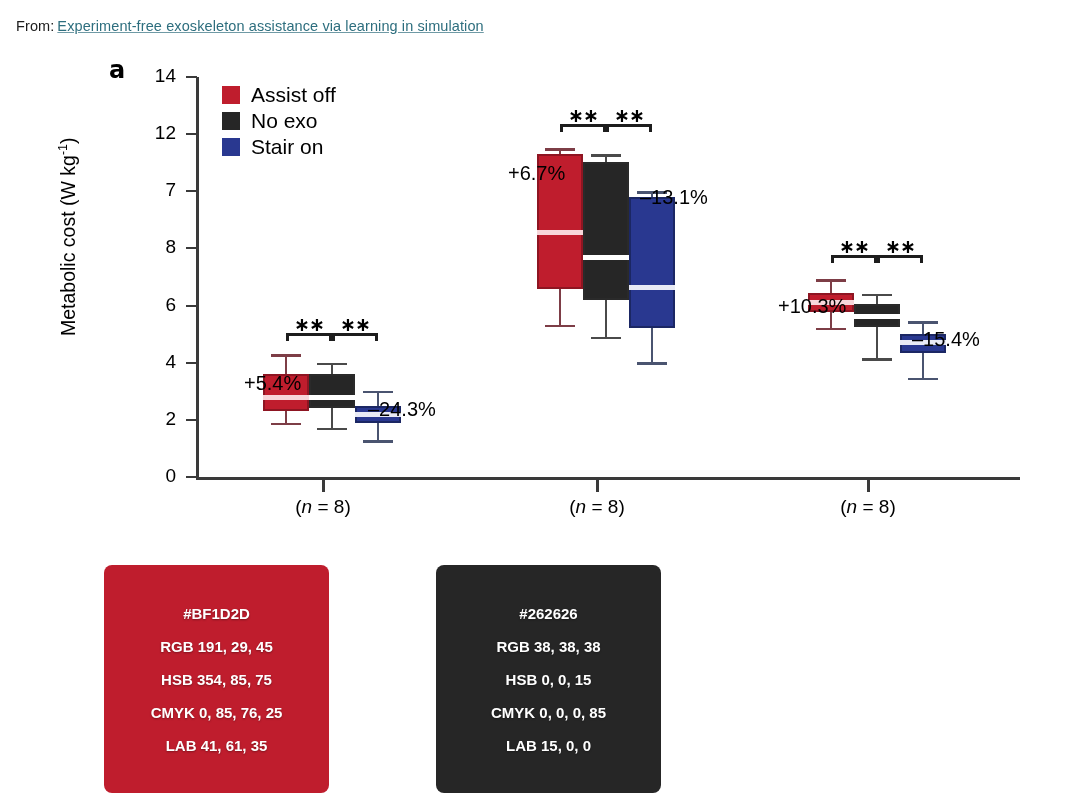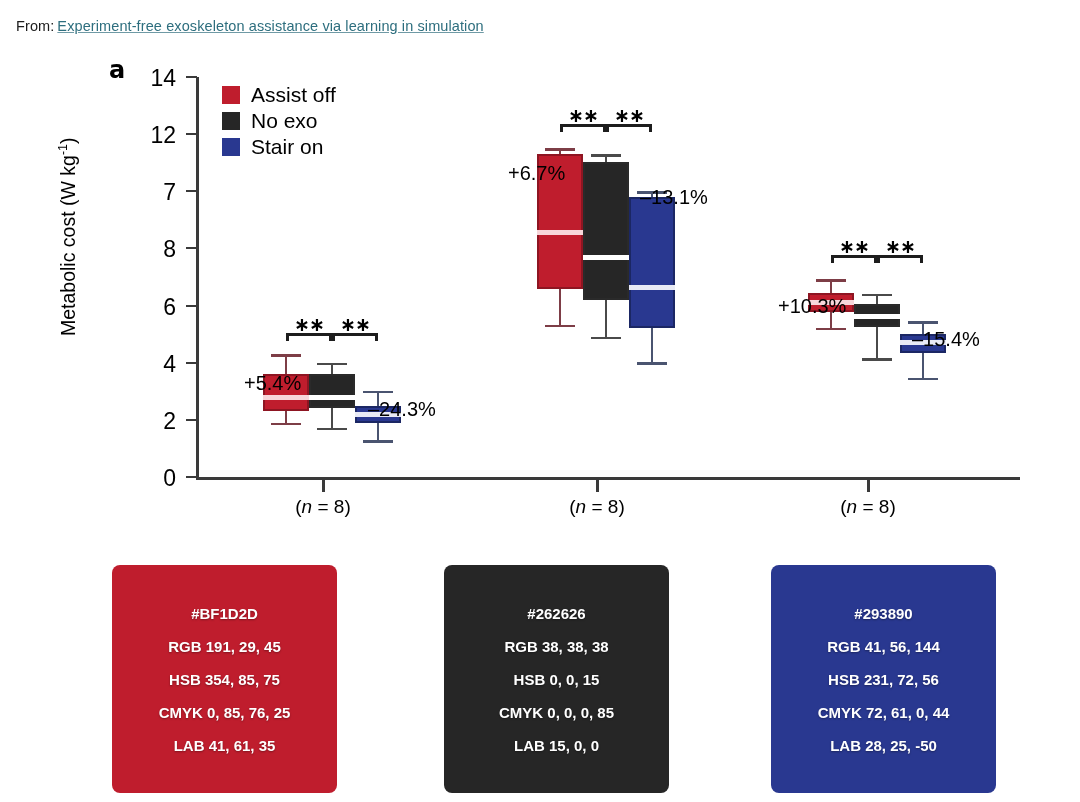--- a/index.html
+++ b/index.html
@@ -33,21 +33,21 @@
     font-family:"DejaVu Sans",sans-serif;
   }
   
   #plot{position:absolute;left:0;top:0;width:1080px;height:510px;}
   .axis-line{position:absolute;background:#3a3a3a;}
   #y-axis{left:196px;top:27px;width:2.5px;height:402px;}
   #x-axis{left:196px;top:427px;width:824px;height:2.5px;}
   .ytick{position:absolute;left:186px;width:11px;height:2px;background:#3a3a3a;}
   .ytick-label{
     position:absolute;right:0;width:44px;text-align:right;
-    font-size:23px;font-family:"Liberation Sans",sans-serif;
+    font-size:19px;font-family:"Liberation Sans",sans-serif;
   }
   .xtick{position:absolute;top:429px;width:2.5px;height:13px;background:#3a3a3a;}
   #y-axis-title{
     position:absolute;left:-62px;top:175px;width:260px;
     transform:rotate(-90deg);
     text-align:center;
     font-size:19.5px;
     white-space:nowrap;
   }
   #y-axis-title sup{font-size:12.5px;vertical-align:super;}
@@ -76,21 +76,21 @@
     font-size:19px;font-weight:bold;letter-spacing:-1px;
     font-family:"DejaVu Sans",sans-serif;
   }
   
   .pct{position:absolute;font-size:20px;white-space:nowrap;}
   
   .xlabel{position:absolute;text-align:center;font-size:20px;line-height:27px;}
   .xlabel .sub{font-size:19px;}
   .xlabel .sub i{font-style:italic;}
   
-  #swatches{position:absolute;left:16px;top:565px;width:868px;height:237px;}
+  #swatches{position:absolute;left:8px;top:565px;width:868px;height:237px;}
   .swatch{
     position:absolute;top:0;width:225px;height:228px;
     border-radius:8px;
     display:flex;flex-direction:column;
     align-items:center;justify-content:center;
     color:#fff;
   }
   .swatch .line{
     font-size:15px;font-weight:bold;
     line-height:15px;margin:9px 0;
@@ -298,21 +298,14 @@
       <div class="line">CMYK 0, 85, 76, 25</div>
       <div class="line">LAB 41, 61, 35</div>
     </div>
   <div class="swatch" id="swatch-black" style="background: rgb(38, 38, 38);">
       <div class="line">#262626</div>
       <div class="line">RGB 38, 38, 38</div>
       <div class="line">HSB 0, 0, 15</div>
       <div class="line">CMYK 0, 0, 0, 85</div>
       <div class="line">LAB 15, 0, 0</div>
     </div>
-  <div class="swatch" id="swatch-blue" style="background: rgb(41, 56, 144);">
-      <div class="line">#293890</div>
-      <div class="line">RGB 41, 56, 144</div>
-      <div class="line">HSB 231, 72, 56</div>
-      <div class="line">CMYK 72, 61, 0, 44</div>
-      <div class="line">LAB 28, 25, -50</div>
-    </div>
 
 </div>
 
 </body></html>

